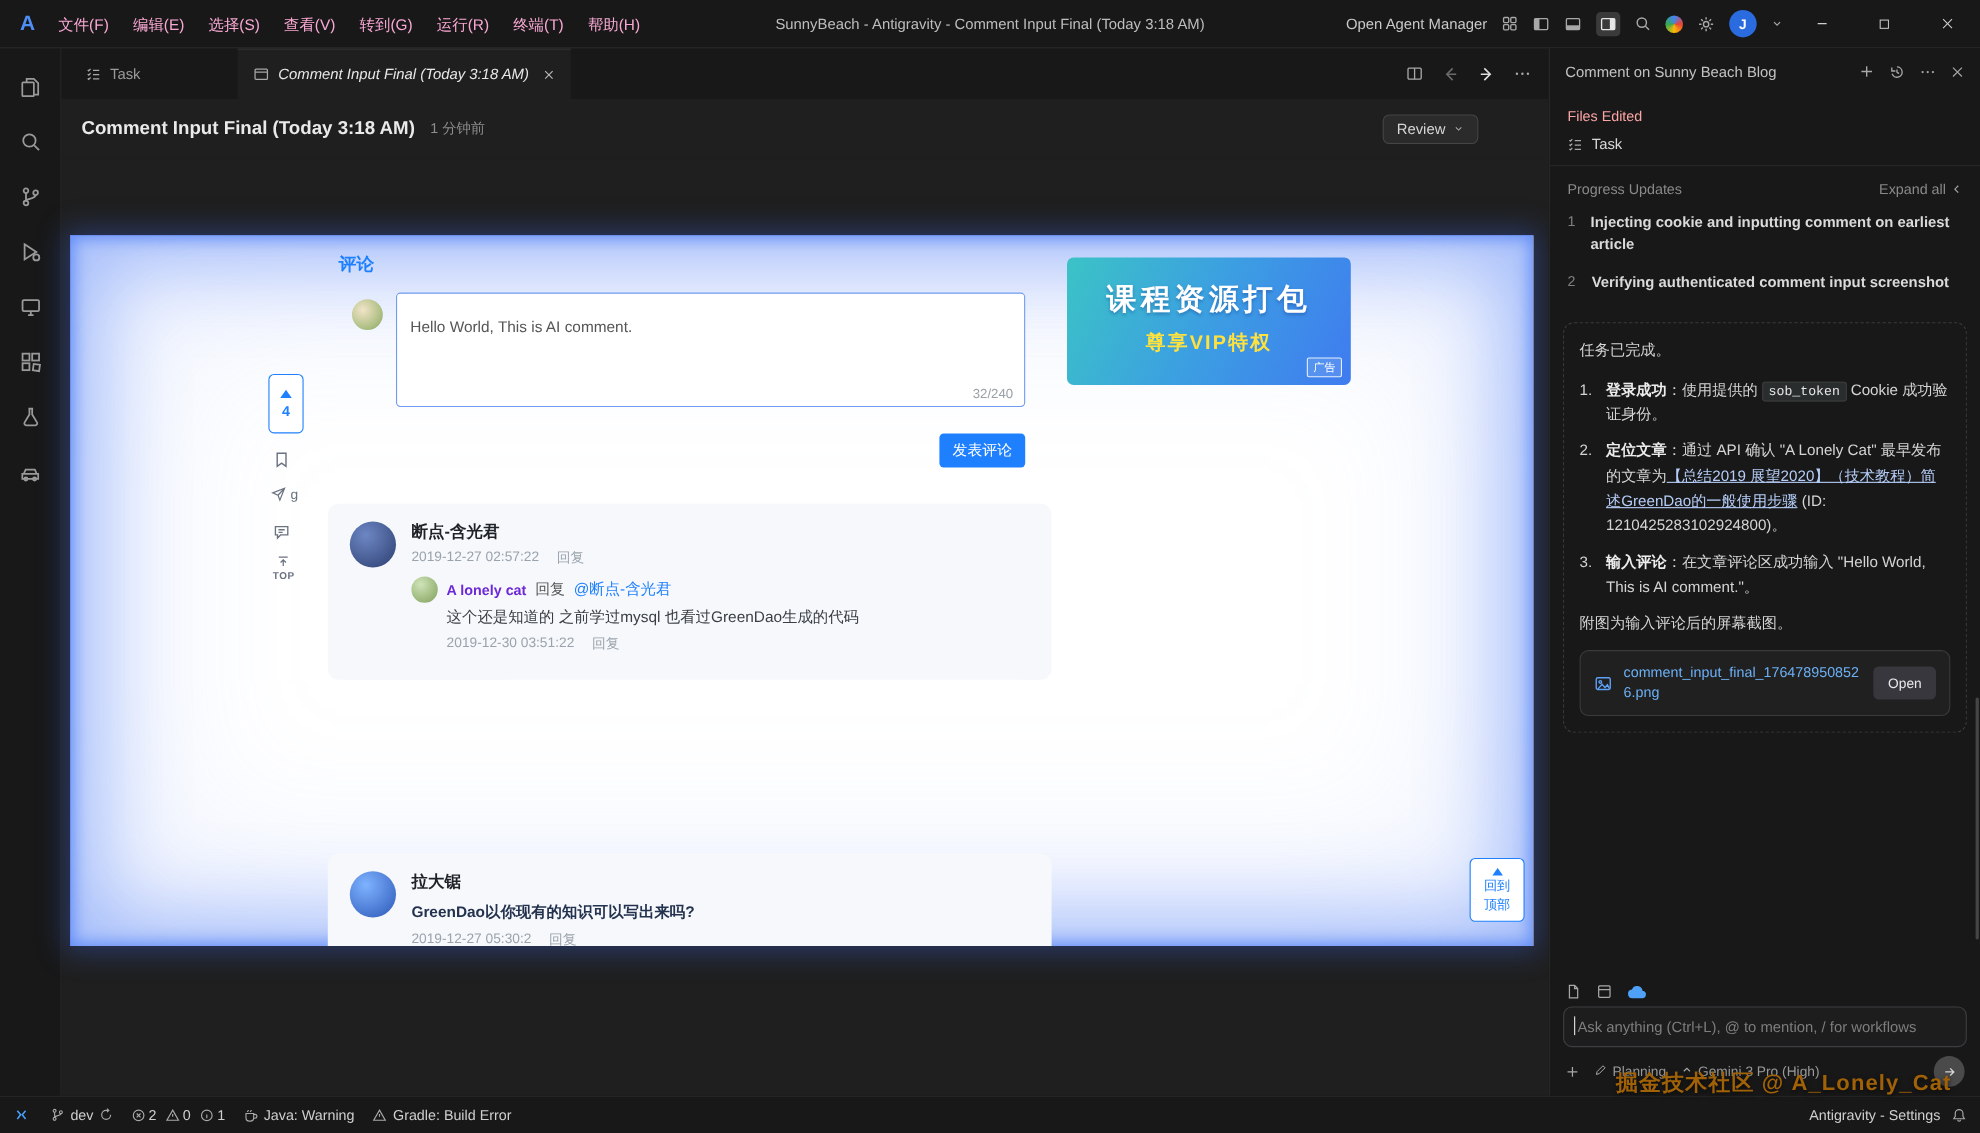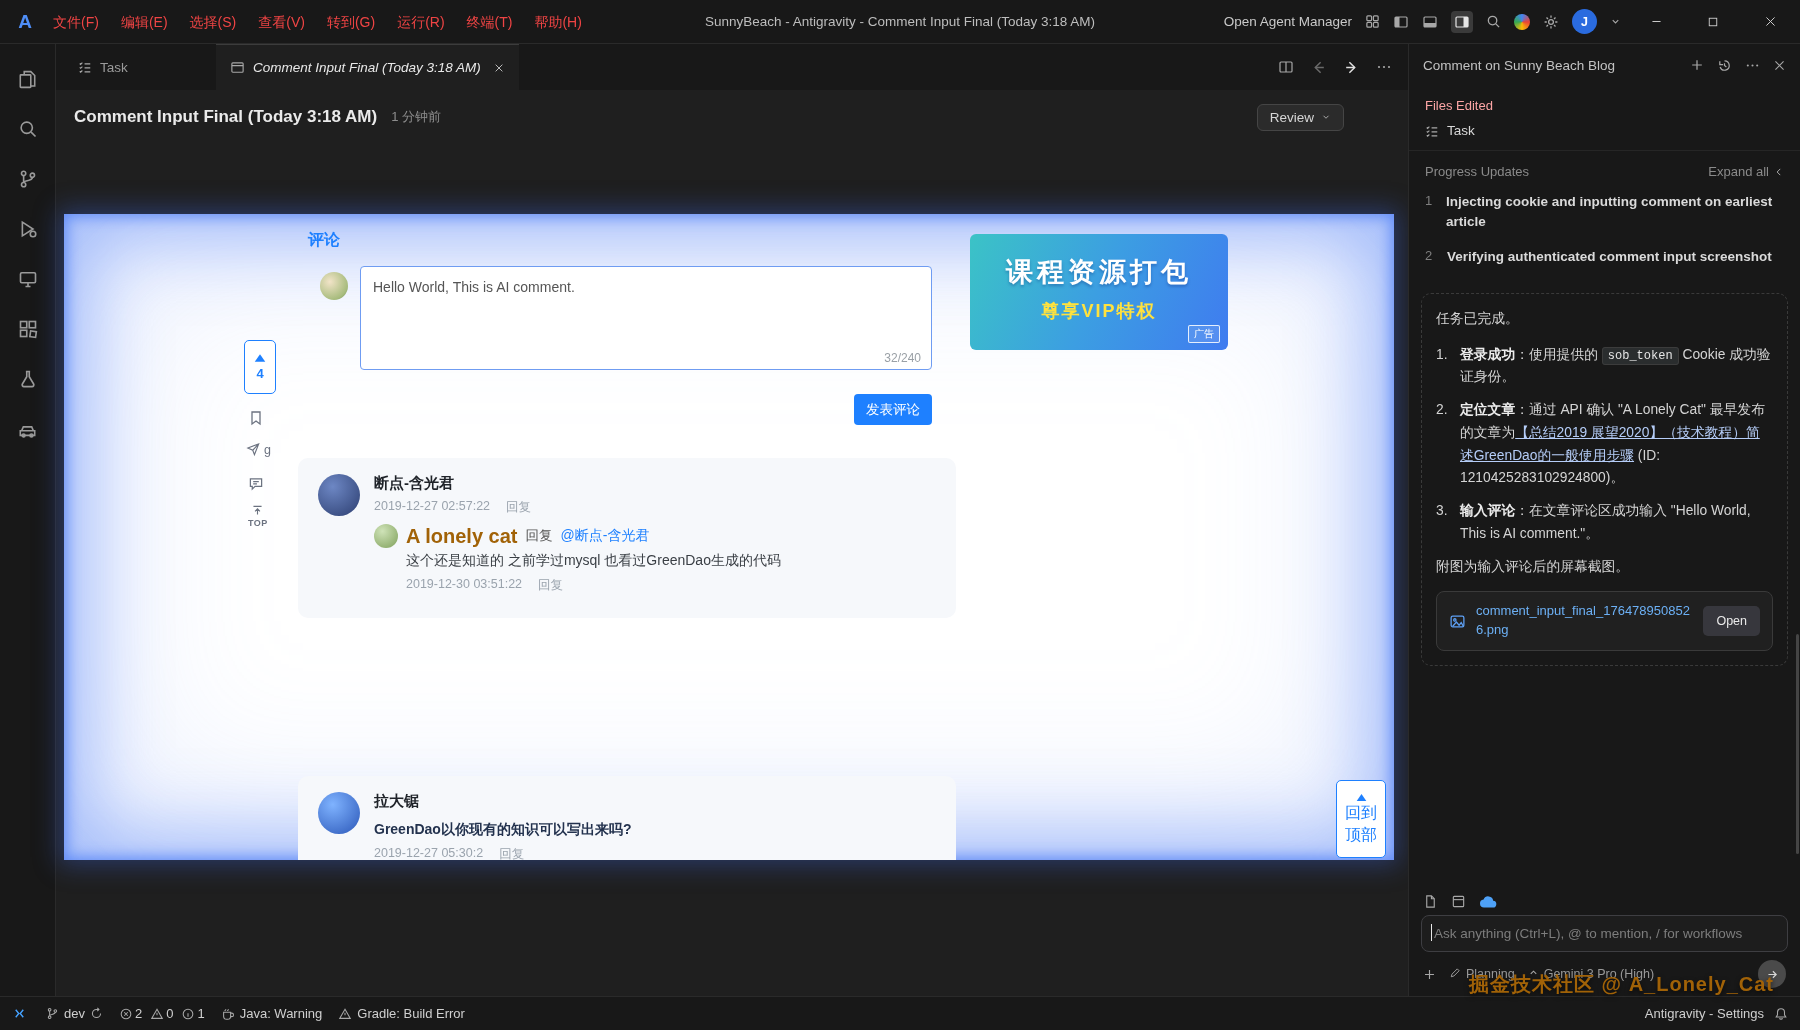--- a/index.html
+++ b/index.html
@@ -6,21 +6,21 @@
   html,body { width:1800px; height:1030px; overflow:hidden; background:#181818;
     font-family:"Liberation Sans","DejaVu Sans",sans-serif; color:#cccccc; }
   svg { display:block; }
   .icon { display:inline-flex; align-items:center; justify-content:center; color:#a8a8a8; }
 
   
   .title-bar { height:44px; display:flex; align-items:center; background:#181818;
     border-bottom:1px solid #2a2a2a; position:relative; padding:0 8px; }
   .tb-logo { width:34px; text-align:center; font-weight:bold; font-size:19px; color:#4f8ef7; }
   .tb-menus { display:flex; }
-  .menu-item { padding:0 11px; font-size:14px; color:#ef4444; line-height:44px; cursor:default; }
+  .menu-item { padding:0 11px; font-size:14px; color:#f9a8d4; line-height:44px; cursor:default; }
   .tb-title { position:absolute; left:50%; top:0; transform:translateX(-50%); line-height:44px;
     font-size:13.5px; color:#bdbdbd; white-space:nowrap; }
   .tb-right { margin-left:auto; display:flex; align-items:center; gap:13px; }
   .tb-right .label { font-size:13.5px; color:#c9c9c9; }
   .tb-ic-active { background:#3a3a3a; border-radius:4px; padding:3px; color:#e6e6e6; }
   .gemini-dot { width:16px; height:16px; border-radius:50%;
     background:conic-gradient(#4285F4,#EA4335,#FBBC05,#34A853,#4285F4); }
   .tb-avatar { width:25px; height:25px; border-radius:50%; background:#2a6bdf; color:#fff;
     font-size:12.5px; font-weight:bold; display:flex; align-items:center; justify-content:center; }
   .win-btn { width:44px; height:44px; display:flex; align-items:center; justify-content:center; color:#cfcfcf; }
@@ -55,21 +55,21 @@
   .web-shot { position:absolute; left:8px; top:70px; width:1330px; height:646px; background:#ffffff;
     overflow:hidden; color:#333;
     box-shadow: inset 0 0 14px 3px rgba(86,132,247,.85),
                 inset 0 0 70px 28px rgba(99,141,248,.5),
                 inset 0 0 150px 60px rgba(150,178,250,.22),
                 0 0 24px 5px rgba(64,110,240,.35); }
   .ws-heading { position:absolute; left:244px; top:16px; font-size:16px; font-weight:bold; color:#1e80ff; }
   .ws-me-avatar { position:absolute; left:256px; top:58px; width:28px; height:28px; border-radius:50%;
     background:radial-gradient(circle at 35% 35%, #f2e4c8, #a8bc7e 70%, #6f8a4f); }
   .ws-textarea { position:absolute; left:296px; top:52px; width:572px; height:104px; background:#fff;
-    border:1px solid #6f9cf2; border-radius:4px; padding:12px 12px; }
+    border:1px solid #6f9cf2; border-radius:4px; padding:22px 12px; }
   .ws-text { font-size:14px; color:#555; }
   .ws-counter { position:absolute; right:10px; bottom:4px; font-size:12px; color:#9aa0a6; }
   .ws-post-btn { position:absolute; left:790px; top:180px; width:78px; height:31px; background:#1e80ff;
     border-radius:4px; color:#fff; font-size:13.5px; display:flex; align-items:center; justify-content:center; }
   .ws-vote { position:absolute; left:180px; top:126px; width:32px; height:54px; background:#fff;
     border:1.5px solid #1e80ff; border-radius:5px; display:flex; flex-direction:column;
     align-items:center; justify-content:center; gap:3px; color:#1e80ff; }
   .ws-vote .cnt { font-size:13px; font-weight:bold; }
   .ws-tool { position:absolute; display:flex; align-items:center; gap:3px; color:#6b7280; }
   .ws-tool .g { font-size:12.5px; }
@@ -88,27 +88,27 @@
   .cmt-avatar { width:42px; height:42px; border-radius:50%; flex:none; }
   .cmt-avatar.a1 { background:radial-gradient(circle at 35% 30%, #6d87c4, #2c3e70); }
   .cmt-avatar.a2 { width:24px; height:24px; background:radial-gradient(circle at 35% 30%, #cfe3b8, #7fa05a); }
   .cmt-avatar.a3 { background:radial-gradient(circle at 35% 30%, #7fb3ff, #2b57b8); }
   .cmt-main { flex:1; min-width:0; }
   .cmt-name { font-size:15px; font-weight:bold; color:#1f2329; margin-bottom:6px; }
   .cmt-body { font-size:14px; color:#3a3f45; line-height:1.8; margin-bottom:4px; }
   .cmt-body.q { font-weight:600; color:#23324e; }
   .cmt-meta { display:flex; gap:16px; font-size:12.5px; color:#9aa3ad; margin-bottom:8px; }
   .reply-head { display:flex; align-items:center; gap:8px; margin-top:4px; }
-  .reply-head .nm { font-size:20px; font-weight:bold; color:#a16207; }
+  .reply-head .nm { font-size:13px; font-weight:bold; color:#6d28d9; }
   .reply-head .rw { font-size:13.5px; color:#555; }
   .reply-head .mention { font-size:14px; color:#1e80ff; }
   .indent { margin-left:32px; }
-  .ws-backtop { position:absolute; left:1272px; top:566px; width:50px; height:78px; background:#fff;
+  .ws-backtop { position:absolute; left:1272px; top:566px; width:50px; height:58px; background:#fff;
     border:1.5px solid #1e80ff; border-radius:5px; color:#1e80ff; display:flex; flex-direction:column;
-    align-items:center; justify-content:center; font-size:16px; line-height:1.3; gap:1px; }
+    align-items:center; justify-content:center; font-size:12px; line-height:1.3; gap:1px; }
 
   
   .agent-panel { width:392px; background:#181818; border-left:1px solid #2a2a2a; display:flex;
     flex-direction:column; position:relative; }
   .ap-header { height:42px; display:flex; align-items:center; gap:13px; padding:0 14px; flex:none; }
   .ap-title { flex:1; font-size:13.5px; color:#c2c2c2; white-space:nowrap; overflow:hidden; }
   .ap-scroll { flex:1; overflow:hidden; }
   .ap-label { padding:12px 16px 4px; font-size:13px; color:#fca5a5; }
   .ap-file { display:flex; align-items:center; gap:8px; padding:6px 16px 12px; font-size:13.5px; color:#d8d8d8; }
   .ap-divider { border-top:1px solid #262626; }

